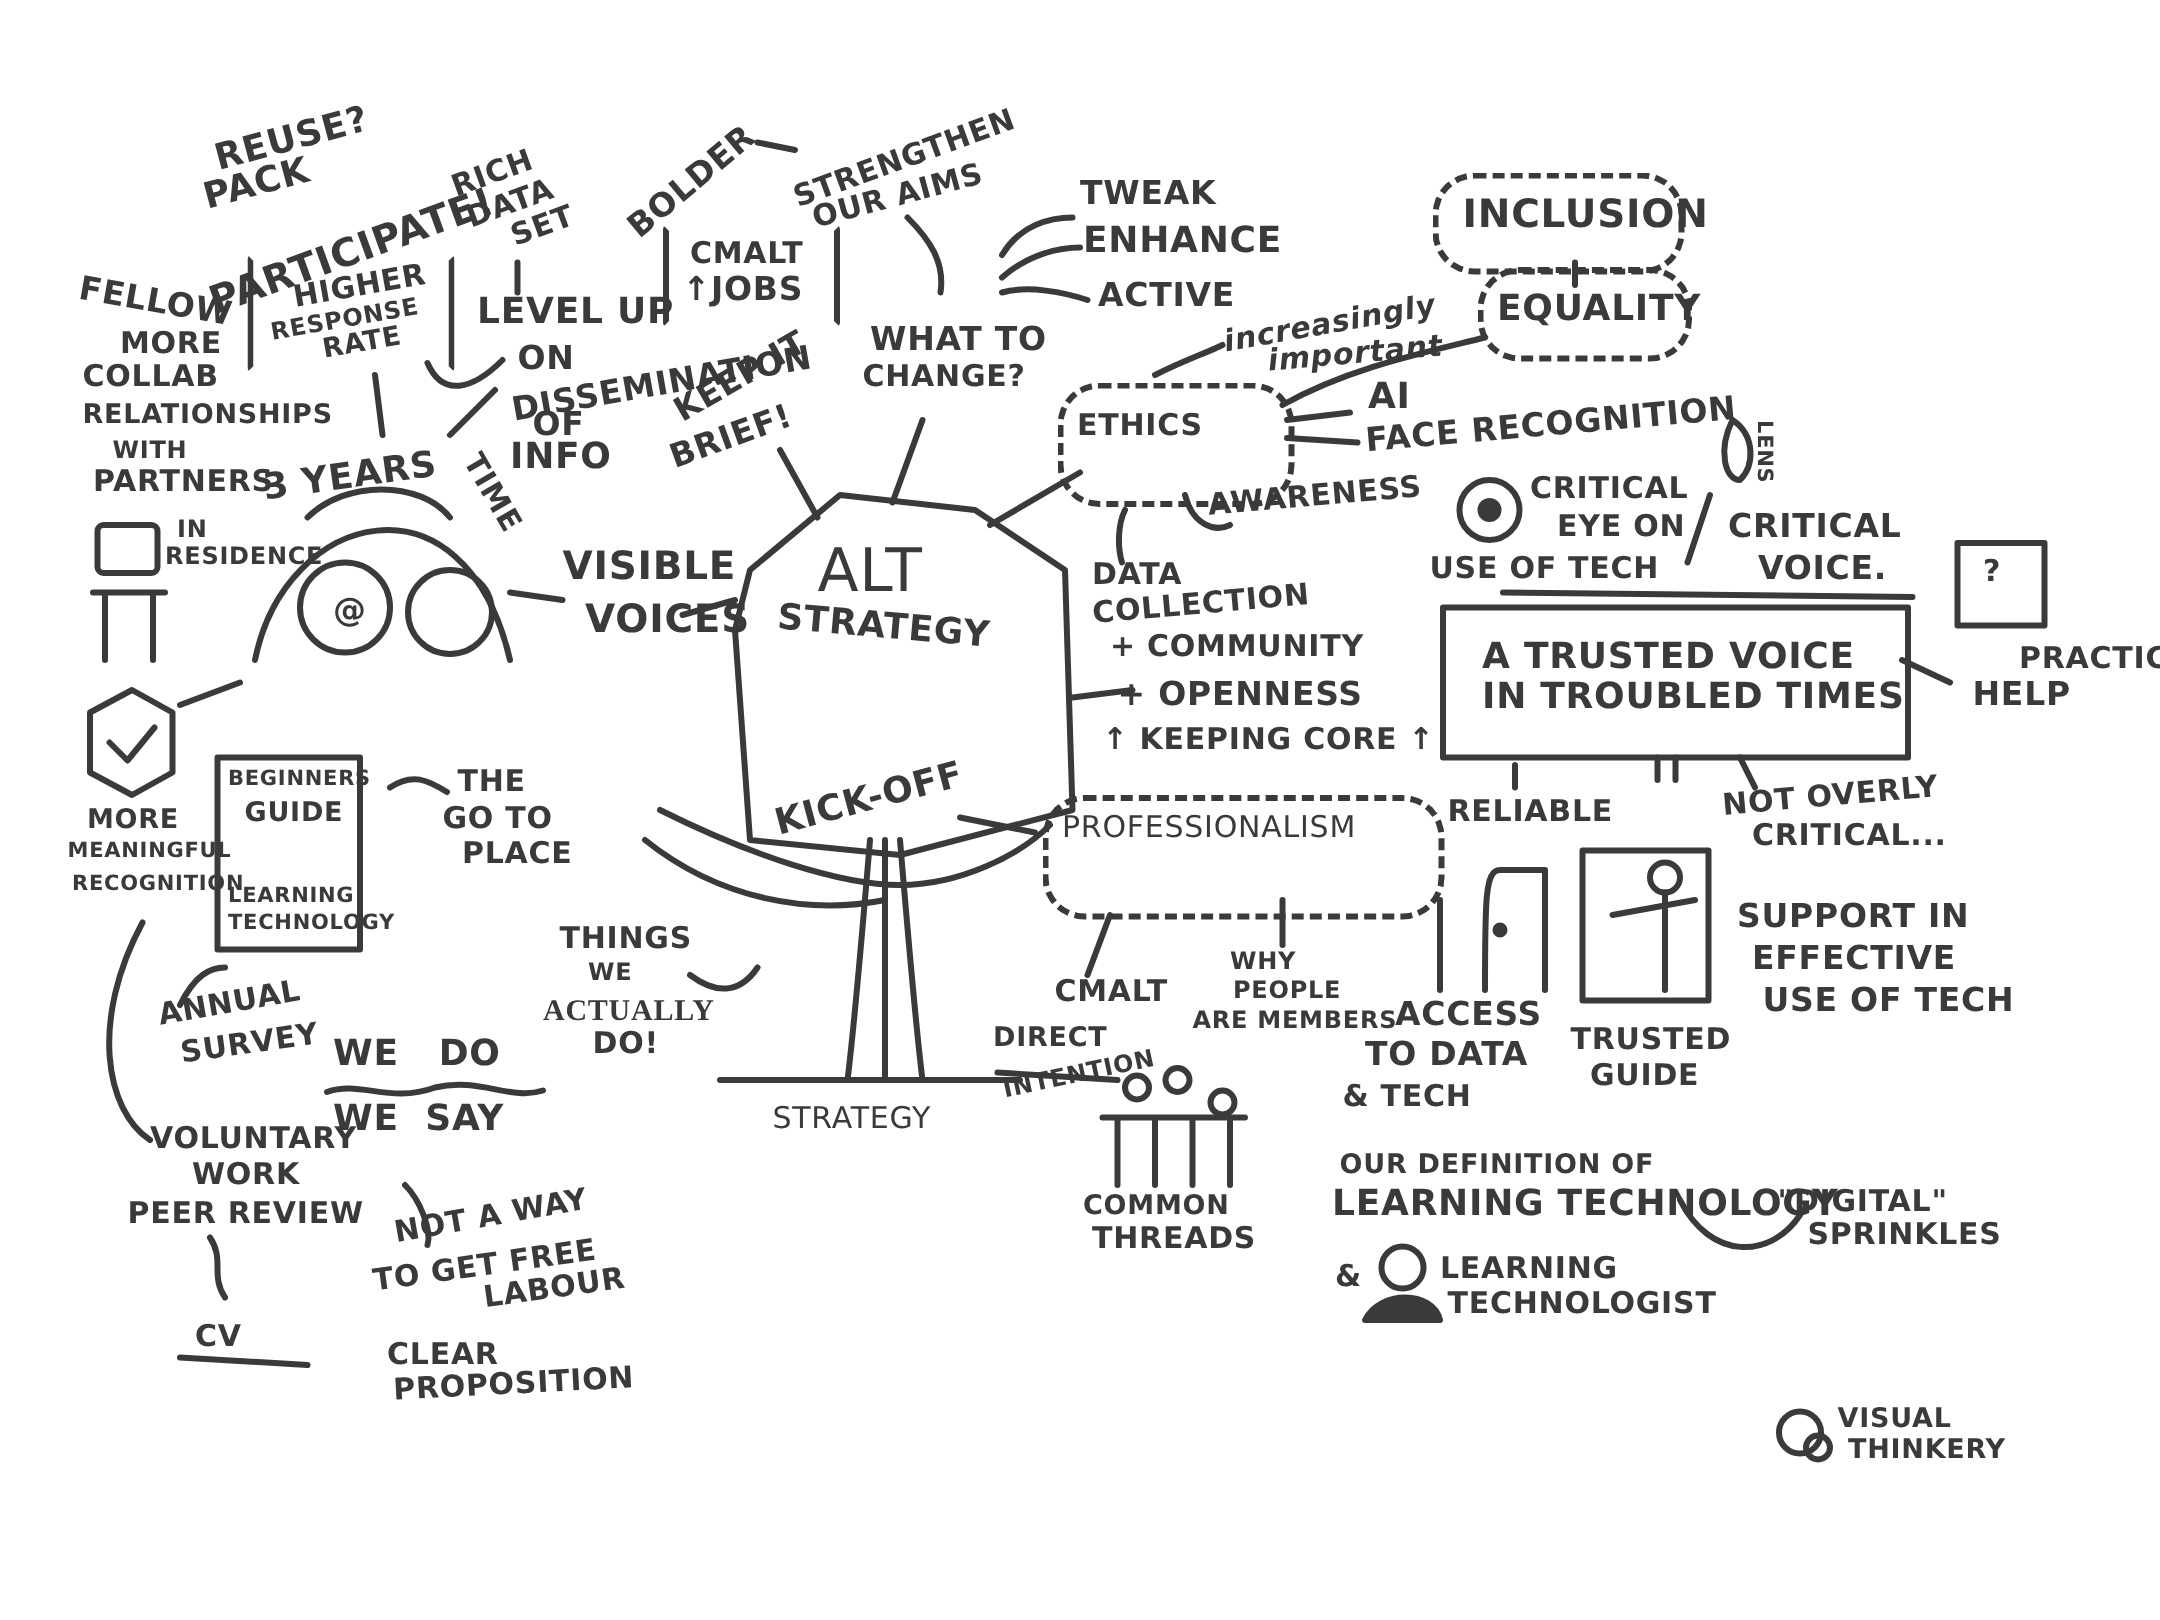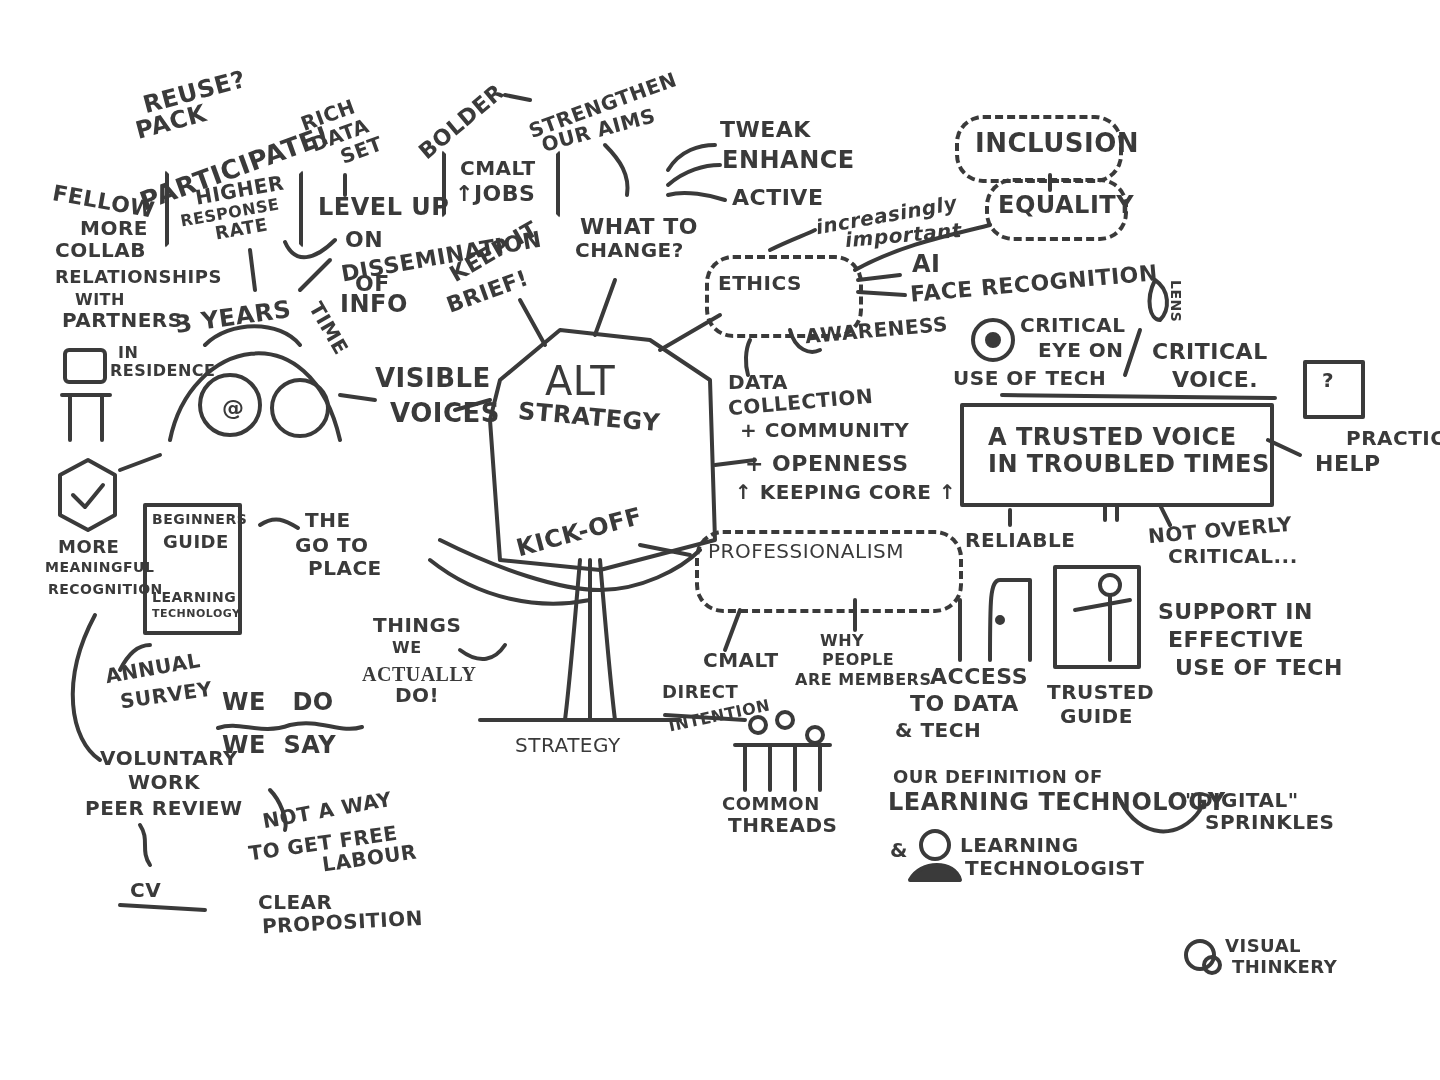--- a/index.html
+++ b/index.html
@@ -195,21 +195,21 @@
   <div class="t s26" style="left:375px;top:365px;">Visible</div>
   <div class="t s26" style="left:390px;top:400px;">Voices</div>
   <div class="t s16" style="left:222px;top:396px;font-size:22px;">@</div>
   <div class="t s18" style="left:58px;top:538px;">More</div>
   <div class="t s14" style="left:45px;top:560px;">Meaningful</div>
   <div class="t s14" style="left:48px;top:582px;">Recognition</div>
 
   <div class="t s14" style="left:152px;top:512px;">Beginners</div>
   <div class="t s18" style="left:163px;top:533px;">Guide</div>
   <div class="t s14" style="left:152px;top:590px;">Learning</div>
-  <div class="t s14" style="left:152px;top:608px;font-size:11px;text-align:center;">Technology</div>
+  <div class="t s14" style="left:152px;top:608px;font-size:14px;text-align:center;">Technology</div>
   <div class="t s20" style="left:305px;top:510px;">The</div>
   <div class="t s20" style="left:295px;top:535px;">Go to</div>
   <div class="t s20" style="left:308px;top:558px;">Place</div>
   <div class="t s20" style="left:105px;top:658px;transform:rotate(-10deg);">Annual</div>
   <div class="t s20" style="left:120px;top:685px;transform:rotate(-8deg);">Survey</div>
 
   <div class="t s24" style="left:222px;top:690px;">We   Do</div>
   <div class="t s24" style="left:222px;top:733px;">We  Say</div>
   <div class="t s20" style="left:373px;top:615px;">Things</div>
   <div class="t s16" style="left:392px;top:640px;">we</div>

